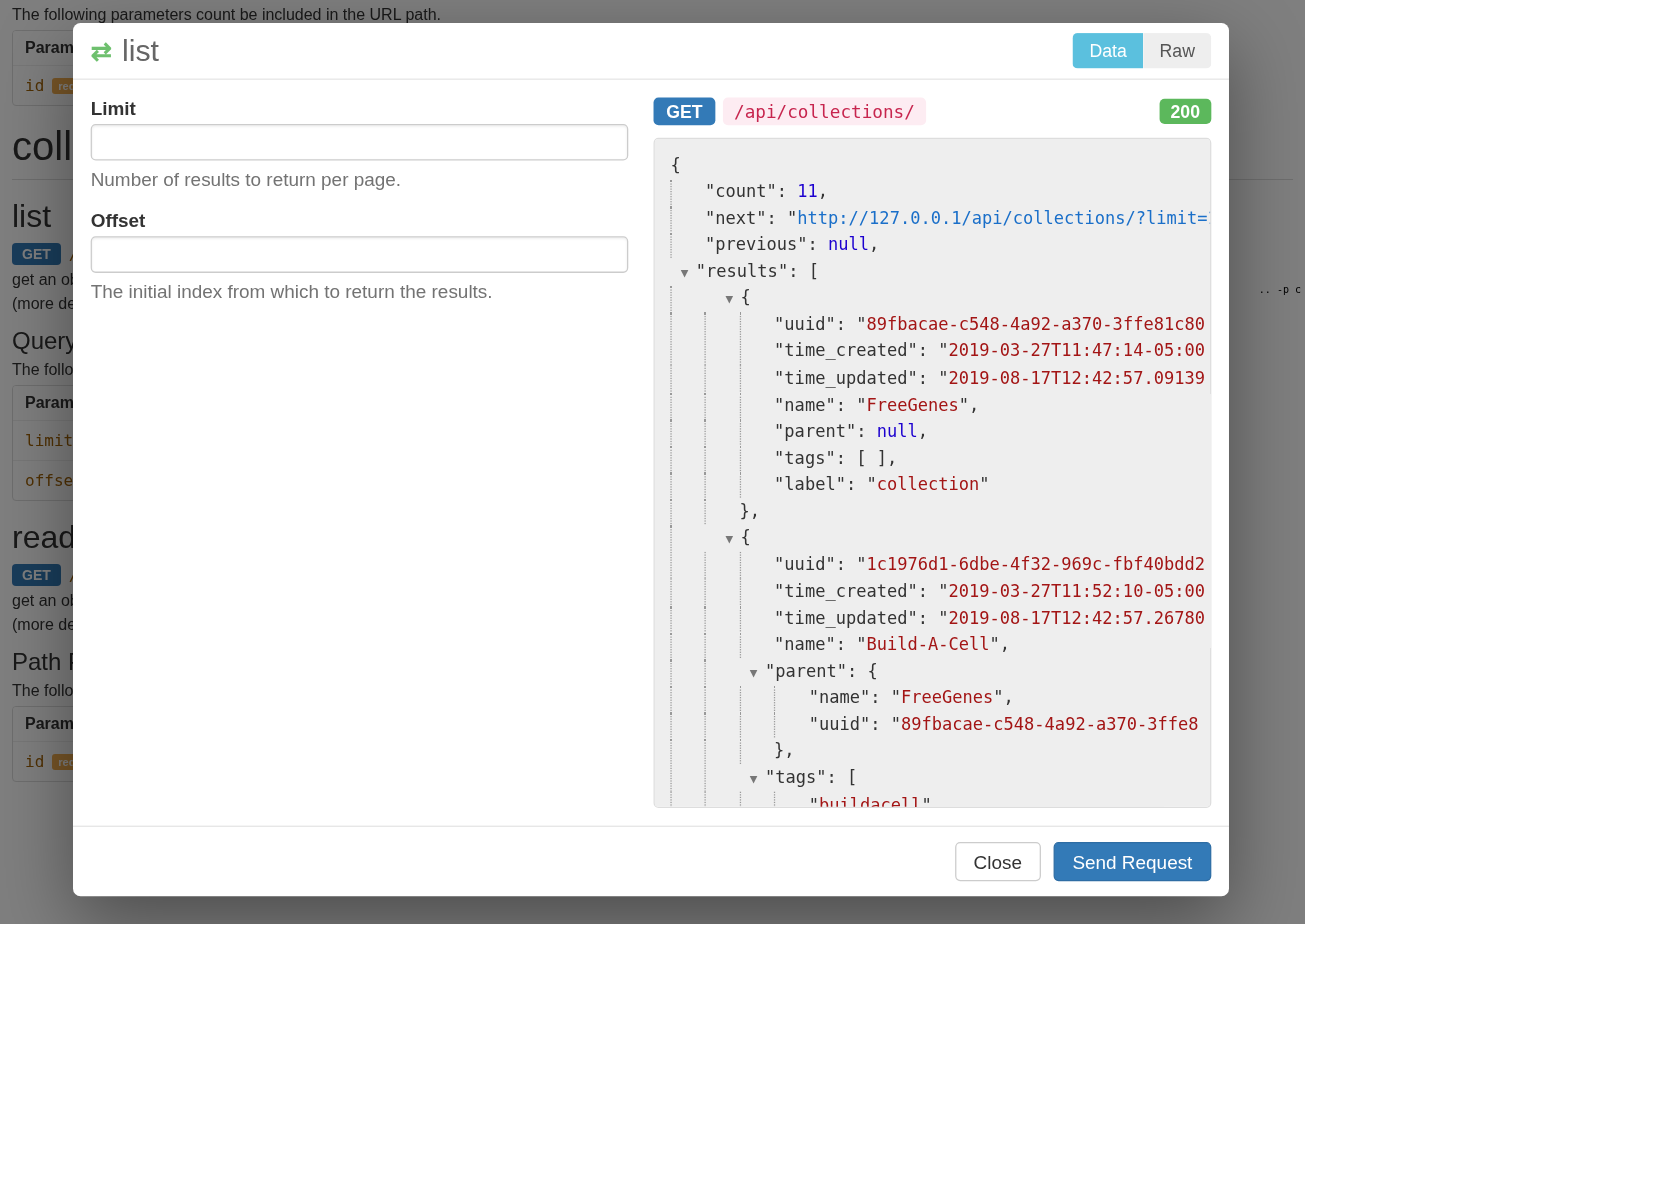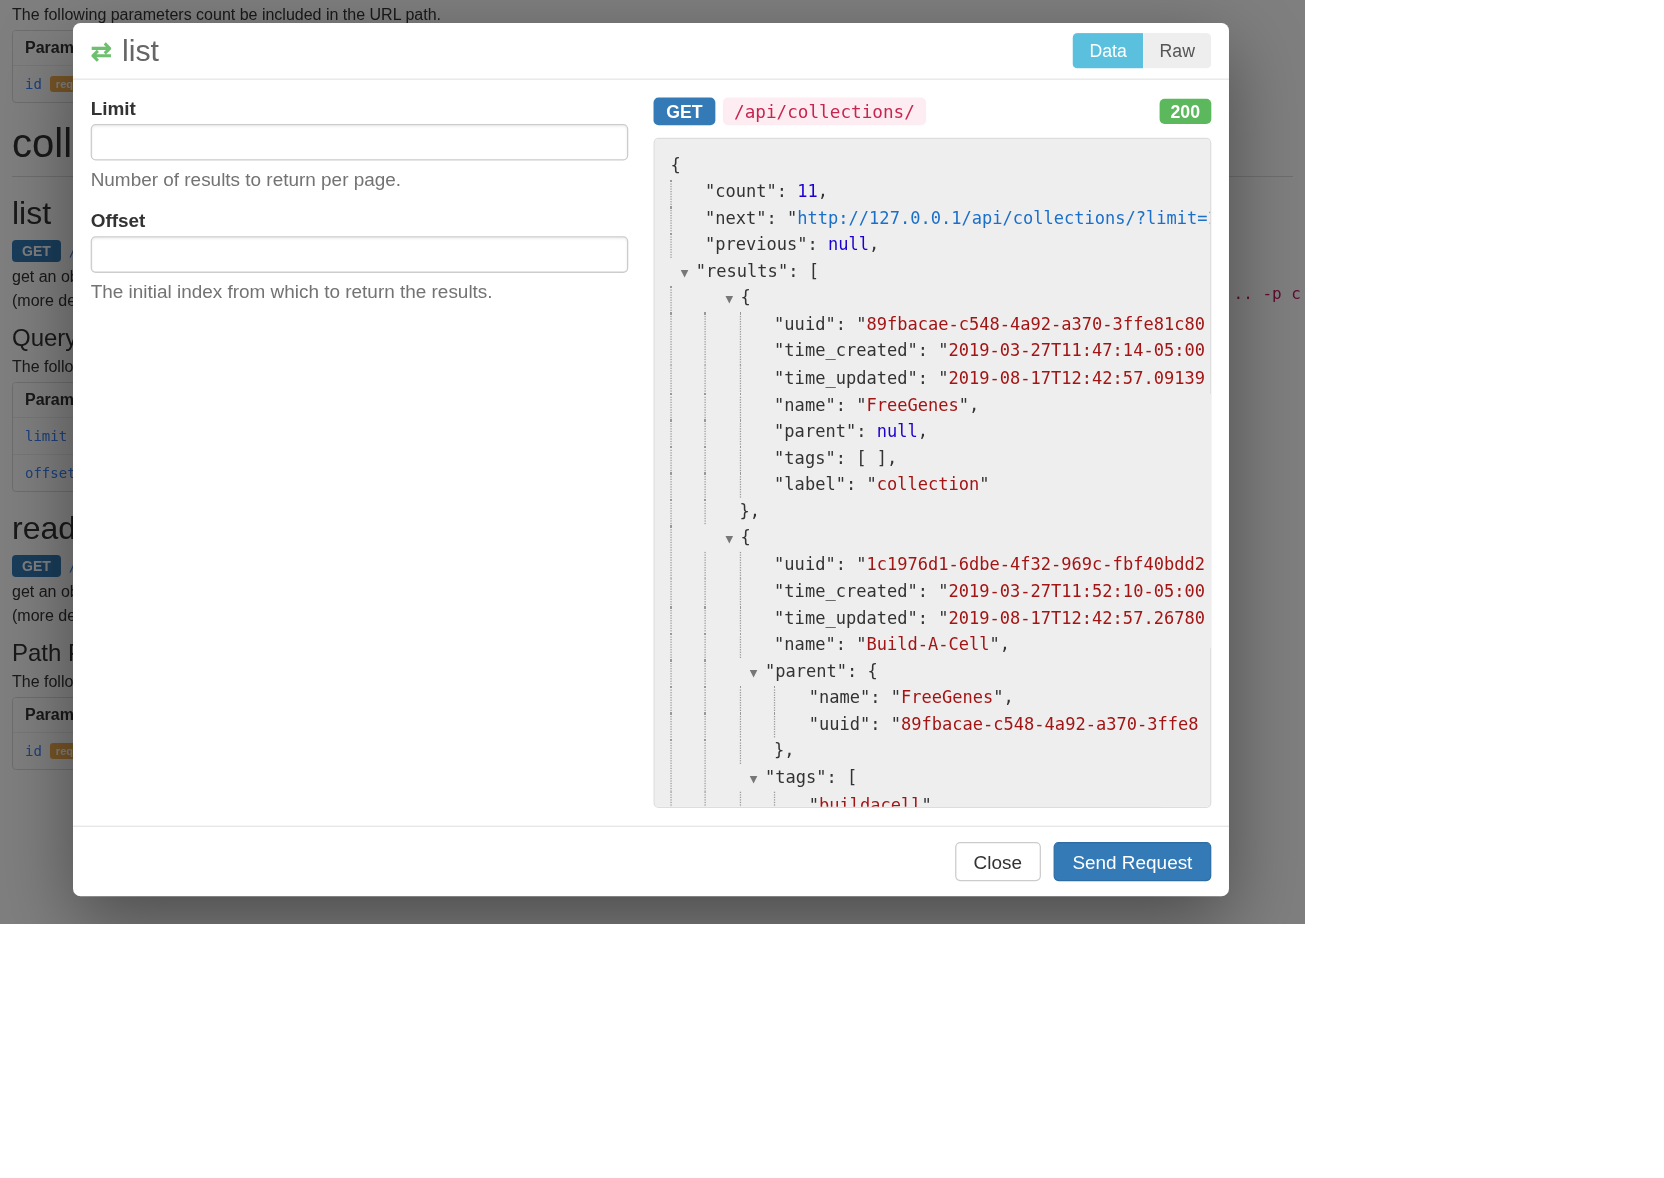--- a/index.html
+++ b/index.html
@@ -9,24 +9,24 @@
   
   .bg { position:absolute; inset:0; padding:0 12px; }
   .bg p { font-size:16px; color:#333; margin:6px 0; }
   .bg h1 { font-size:40px; font-weight:500; margin:18px 0 10px; }
   .bg h2 { font-size:32px; font-weight:500; margin:18px 0 8px; }
   .bg h3 { font-size:24px; font-weight:500; margin:14px 0 6px; }
   .bg hr { border:none; border-top:1px solid #ddd; margin:6px 0 12px; }
   .param-table { border:1px solid #ddd; border-radius:4px; overflow:hidden; width:960px; }
   .param-table .hdr { background:#fff; padding:8px 12px; font-weight:700; font-size:16px; }
   .param-table .row { border-top:1px solid #eee; padding:10px 12px; display:flex; gap:8px; align-items:center; }
-  .mono-red { font-family: ui-monospace, SFMono-Regular, Menlo, Consolas, monospace; color:#3b82f6; font-size:14px; }
+  .mono-red { font-family: ui-monospace, SFMono-Regular, Menlo, Consolas, monospace; color:#a16207; font-size:16px; }
   .req-badge { background:#f0ad4e; color:#fff; font-size:11px; font-weight:700; padding:2px 6px; border-radius:3px; }
   .get-badge { background:#337ab7; color:#fff; font-size:14px; font-weight:600; padding:3px 10px; border-radius:4px; display:inline-block; }
-  .right-code-hint { position:absolute; right:4px; top:284px; font-family: ui-monospace, Menlo, Consolas, monospace; color:#be185d; font-size:16px; }
+  .right-code-hint { position:absolute; right:4px; top:284px; font-family: ui-monospace, Menlo, Consolas, monospace; color:#000000; font-size:10px; }
 
   
   .overlay { position:absolute; inset:0; background:rgba(0,0,0,0.5); }
 
   
   .modal { position:absolute; left:73px; top:23px; width:916px; height:692px; background:#fff; border-radius:6px; box-shadow:0 20px 60px rgba(0,0,0,0.4); display:flex; flex-direction:column; transform:scale(1.262); transform-origin: top left; }
   .modal-header { display:flex; align-items:center; padding:8px 14px; border-bottom:1px solid #e5e5e5; }
   .modal-title { display:flex; align-items:center; gap:8px; font-size:24px; color:#666; }
   .swap-icon { color:#6ec06e; font-size:20px; font-weight:700; }
   .spacer { flex:1; }

